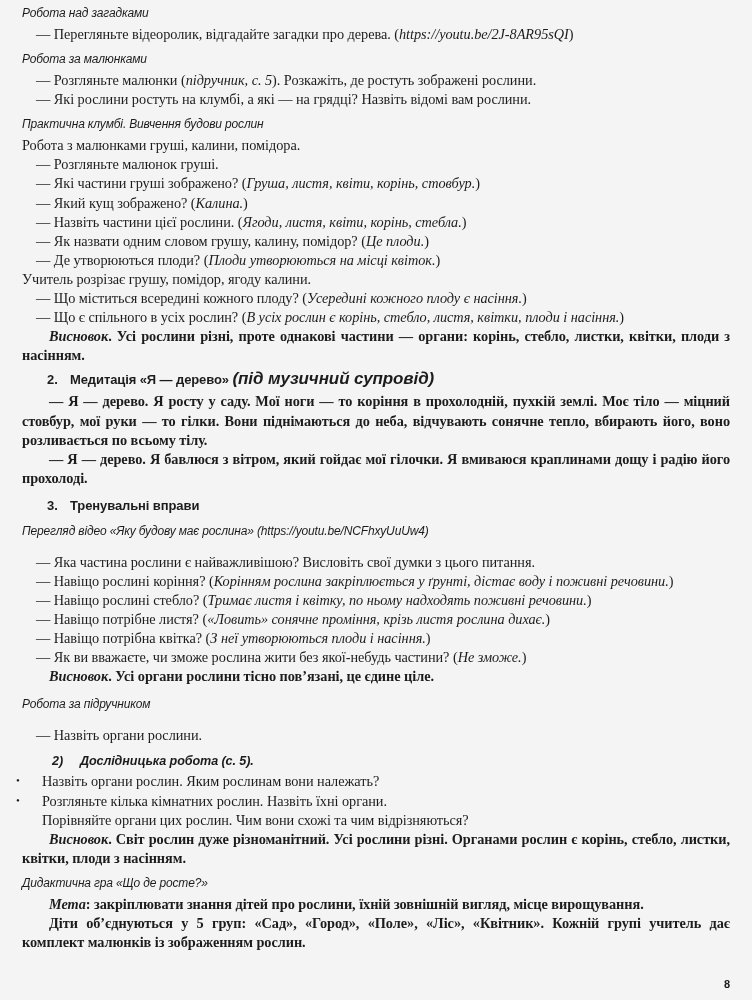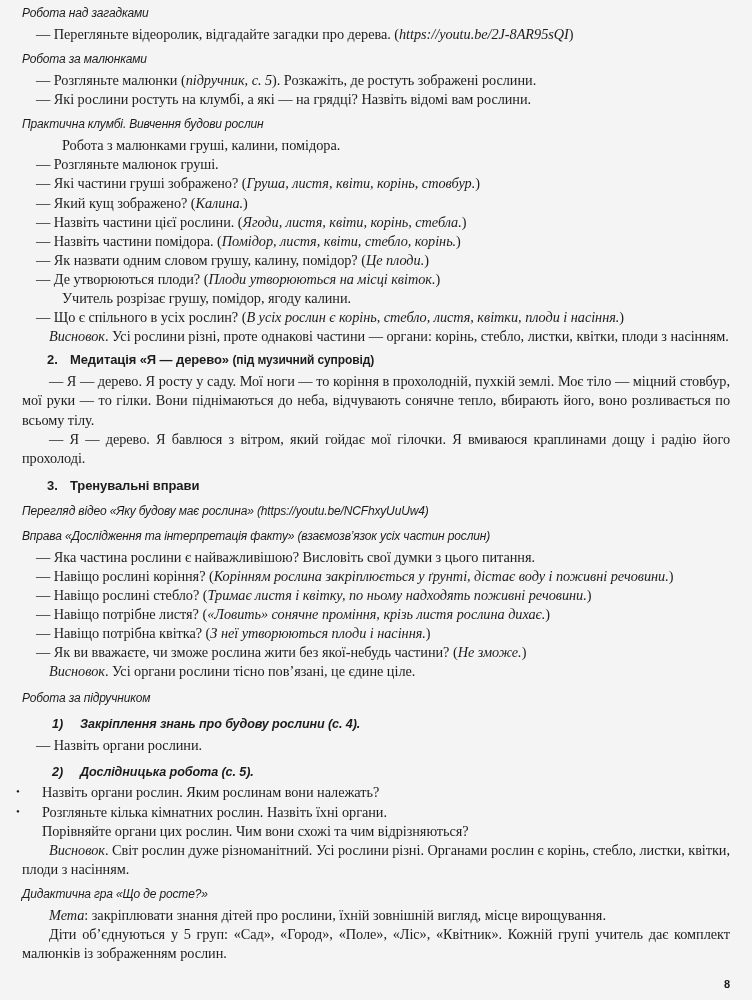--- a/index.html
+++ b/index.html
@@ -54,21 +54,22 @@
     font-size: 13px;
     line-height: 16px;
     letter-spacing: -0.1px;
     margin: 0;
     padding-left: 25px;
     text-align: left;
   }
   .numhead .num { display: inline-block; width: 23px; }
   .numhead .paren {
     font-weight: bold;
-    font-size: 12px;
+    font-style: italic;
+    font-size: 17px;
   }
 
   
   .itemhead {
     font-family: "Liberation Sans", "DejaVu Sans", sans-serif;
     font-style: italic;
     font-weight: bold;
     font-size: 12.6px;
     line-height: 16px;
     letter-spacing: -0.1px;
@@ -78,23 +79,23 @@
   }
   .itemhead .num { display: inline-block; width: 28px; }
 
   
   .dash {
     padding-left: 36px;
     text-indent: -22px;
     font-family: Liberation Serif, serif;
   }
   
-  .indent { text-indent: 27px; }
+  .indent { text-indent: 27px; font-weight: bold; }
   
-  .flush { text-indent: 0; margin-left: 40px; }
+  .flush { text-indent: 0; }
 
   
   .bullet {
     padding-left: 20px;
     text-indent: -13px;
   }
   .bullet .dot {
     display: inline-block;
     width: 13px;
     font-size: 11px;
@@ -136,52 +137,50 @@
   <p class="blk dash">— Які рослини ростуть на клумбі, а які — на грядці? Назвіть відомі вам рослини.</p>
 
   <div class="gap-8"></div>
   <p class="subhead">Практична клумбі. Вивчення будови рослин</p>
   <div class="gap-4"></div>
   <p class="blk flush">Робота з малюнками груші, калини, помідора.</p>
   <p class="blk dash">— Розгляньте малюнок груші.</p>
   <p class="blk dash"><span>— Які частини груші зображено? (</span><i>Груша, листя, квіти, корінь, стовбур.</i><span>)</span></p>
   <p class="blk dash"><span>— Який кущ зображено? (</span><i>Калина.</i><span>)</span></p>
   <p class="blk dash"><span>— Назвіть частини цієї рослини. (</span><i>Ягоди, листя, квіти, корінь, стебла.</i><span>)</span></p>
-  <p class="blk dash"><span>— Назвіть частини помідора. (</span><i>Помідор, листя, квіти, стебло, корінь.</i><span>)</span></p>
   <p class="blk dash"><span>— Як назвати одним словом грушу, калину, помідор? (</span><i>Це плоди.</i><span>)</span></p>
   <p class="blk dash"><span>— Де утворюються плоди? (</span><i>Плоди утворюються на місці квіток.</i><span>)</span></p>
   <p class="blk flush">Учитель розрізає грушу, помідор, ягоду калини.</p>
+  <p class="blk dash"><span>— Що міститься всередині кожного плоду? (</span><i>Усередині кожного плоду є насіння.</i><span>)</span></p>
   <p class="blk dash"><span>— Що є спільного в усіх рослин? (</span><i>В усіх рослин є корінь, стебло, листя, квітки, плоди і насіння.</i><span>)</span></p>
   <p class="blk indent"><i>Висновок</i><span>. Усі рослини різні, проте однакові частини — органи: корінь, стебло, листки, квітки, плоди з насінням.</span></p>
 
   <div class="gap-6"></div>
   <p class="numhead"><span class="num">2.</span><span>Медитація «Я — дерево» </span><span class="paren">(під музичний супровід)</span></p>
   <div class="gap-4"></div>
   <p class="blk indent">— Я — дерево. Я росту у саду. Мої ноги — то коріння в прохолодній, пухкій землі. Моє тіло — міцний стовбур, мої руки — то гілки. Вони піднімаються до неба, відчувають сонячне тепло, вбирають його, воно розливається по всьому тілу.</p>
   <p class="blk indent">— Я — дерево. Я бавлюся з вітром, який гойдає мої гілочки. Я вмиваюся краплинами дощу і радію його прохолоді.</p>
 
   <div class="gap-10"></div>
   <p class="numhead"><span class="num">3.</span><span>Тренувальні вправи</span></p>
   <div class="gap-10"></div>
   <p class="subhead"><span>Перегляд відео «Яку будову має рослина» (</span><span>https://youtu.be/NCFhxyUuUw4</span><span>)</span></p>
   <div class="gap-10"></div>
-  <p class="subhead">Вправа «Дослідження та інтерпретація факту» (взаємозв’язок усіх частин рослин)</p>
   <div class="gap-4"></div>
   <p class="blk dash">— Яка частина рослини є найважливішою? Висловіть свої думки з цього питання.</p>
   <p class="blk dash"><span>— Навіщо рослині коріння? (</span><i>Корінням рослина закріплюється у ґрунті, дістає воду і поживні ре­човини.</i><span>)</span></p>
   <p class="blk dash"><span>— Навіщо рослині стебло? (</span><i>Тримає листя і квітку, по ньому надходять поживні речовини.</i><span>)</span></p>
   <p class="blk dash"><span>— Навіщо потрібне листя? (</span><i>«Ловить» сонячне проміння, крізь листя рослина дихає.</i><span>)</span></p>
   <p class="blk dash"><span>— Навіщо потрібна квітка? (</span><i>З неї утворюються плоди і насіння.</i><span>)</span></p>
   <p class="blk dash"><span>— Як ви вважаєте, чи зможе рослина жити без якої-небудь частини? (</span><i>Не зможе.</i><span>)</span></p>
   <p class="blk indent"><i>Висновок</i><span>. Усі органи рослини тісно пов’язані, це єдине ціле.</span></p>
 
   <div class="gap-10"></div>
   <p class="subhead">Робота за підручником</p>
   <div class="gap-10"></div>
-  <p class="itemhead"><span class="num">1)</span><span>Закріплення знань про будову рослини (с. 4).</span></p>
   <div class="gap-4"></div>
   <p class="blk dash">— Назвіть органи рослини.</p>
   <div class="gap-8"></div>
   <p class="itemhead"><span class="num">2)</span><span>Дослідницька робота (с. 5).</span></p>
   <div class="gap-2"></div>
   <p class="blk bullet"><span class="dot">•</span><span>Назвіть органи рослин. Яким рослинам вони належать?</span></p>
   <p class="blk bullet"><span class="dot">•</span><span>Розгляньте кілька кімнатних рослин. Назвіть їхні органи.</span></p>
   <p class="blk bullet-sub">Порівняйте органи цих рослин. Чим вони схожі та чим відрізняються?</p>
   <p class="blk indent"><i>Висновок</i><span>. Світ рослин дуже різноманітний. Усі рослини різні. Органами рослин є корінь, стебло, листки, квітки, плоди з насінням.</span></p>
 

